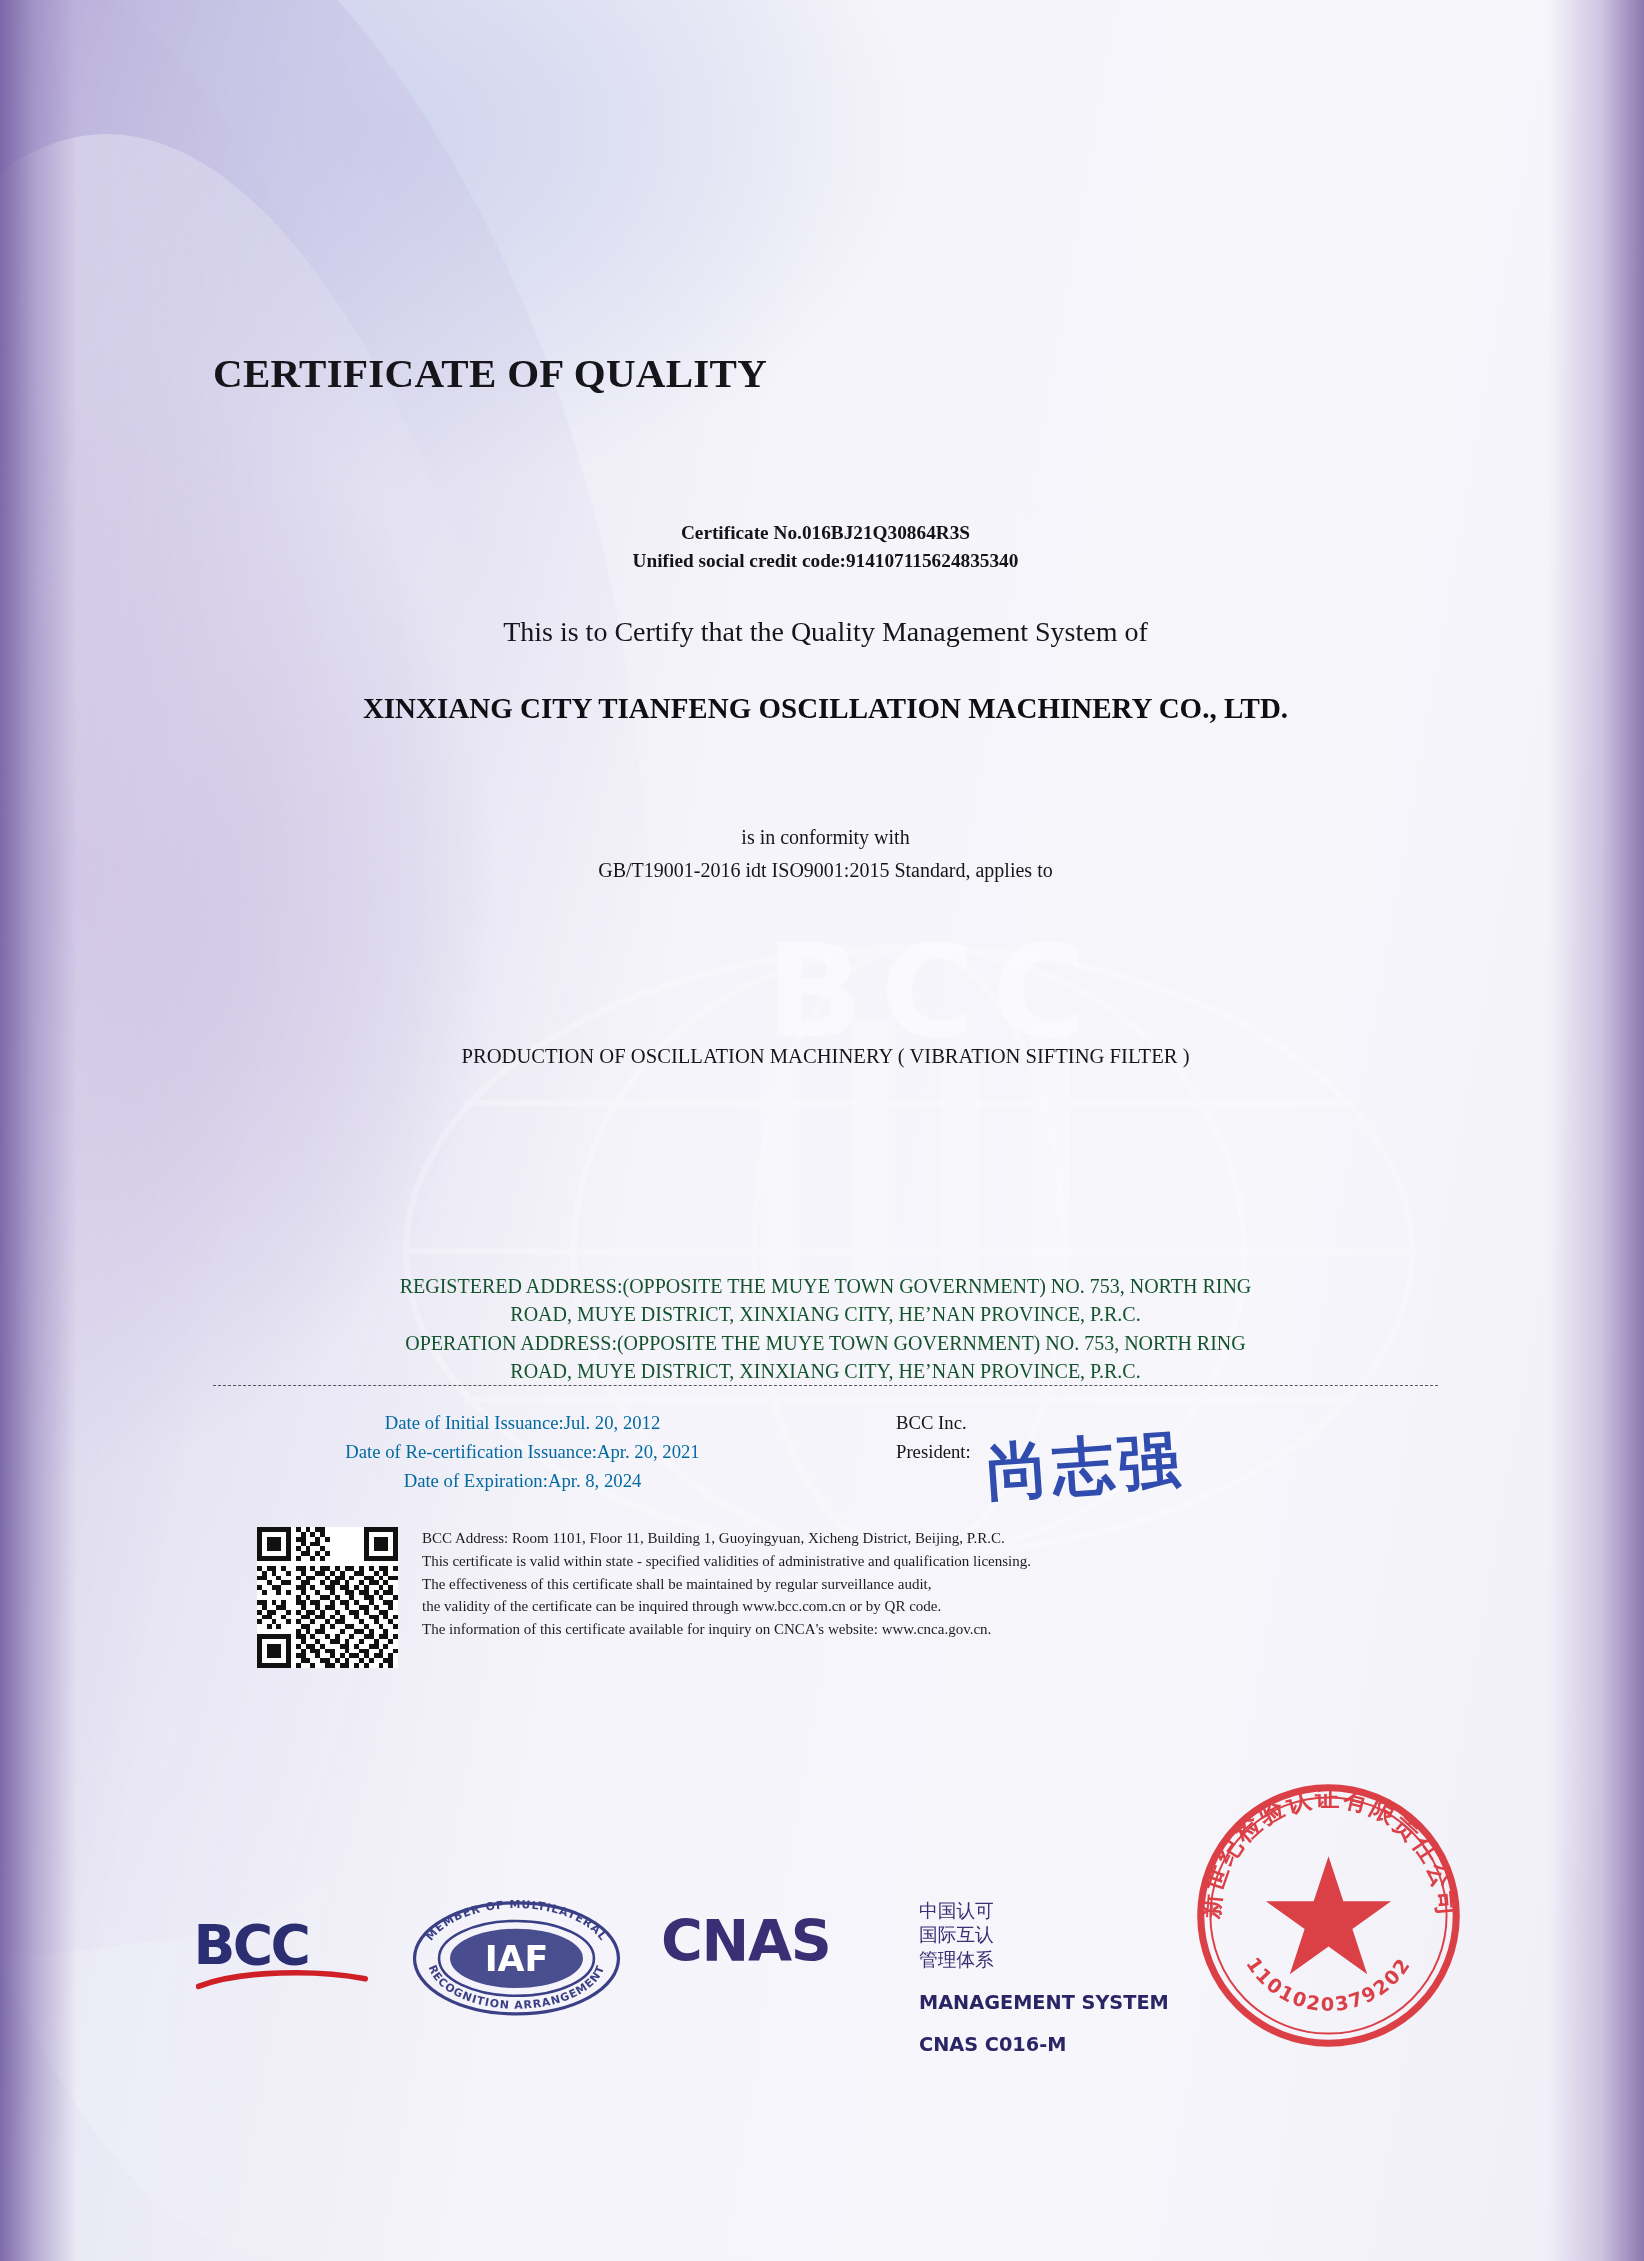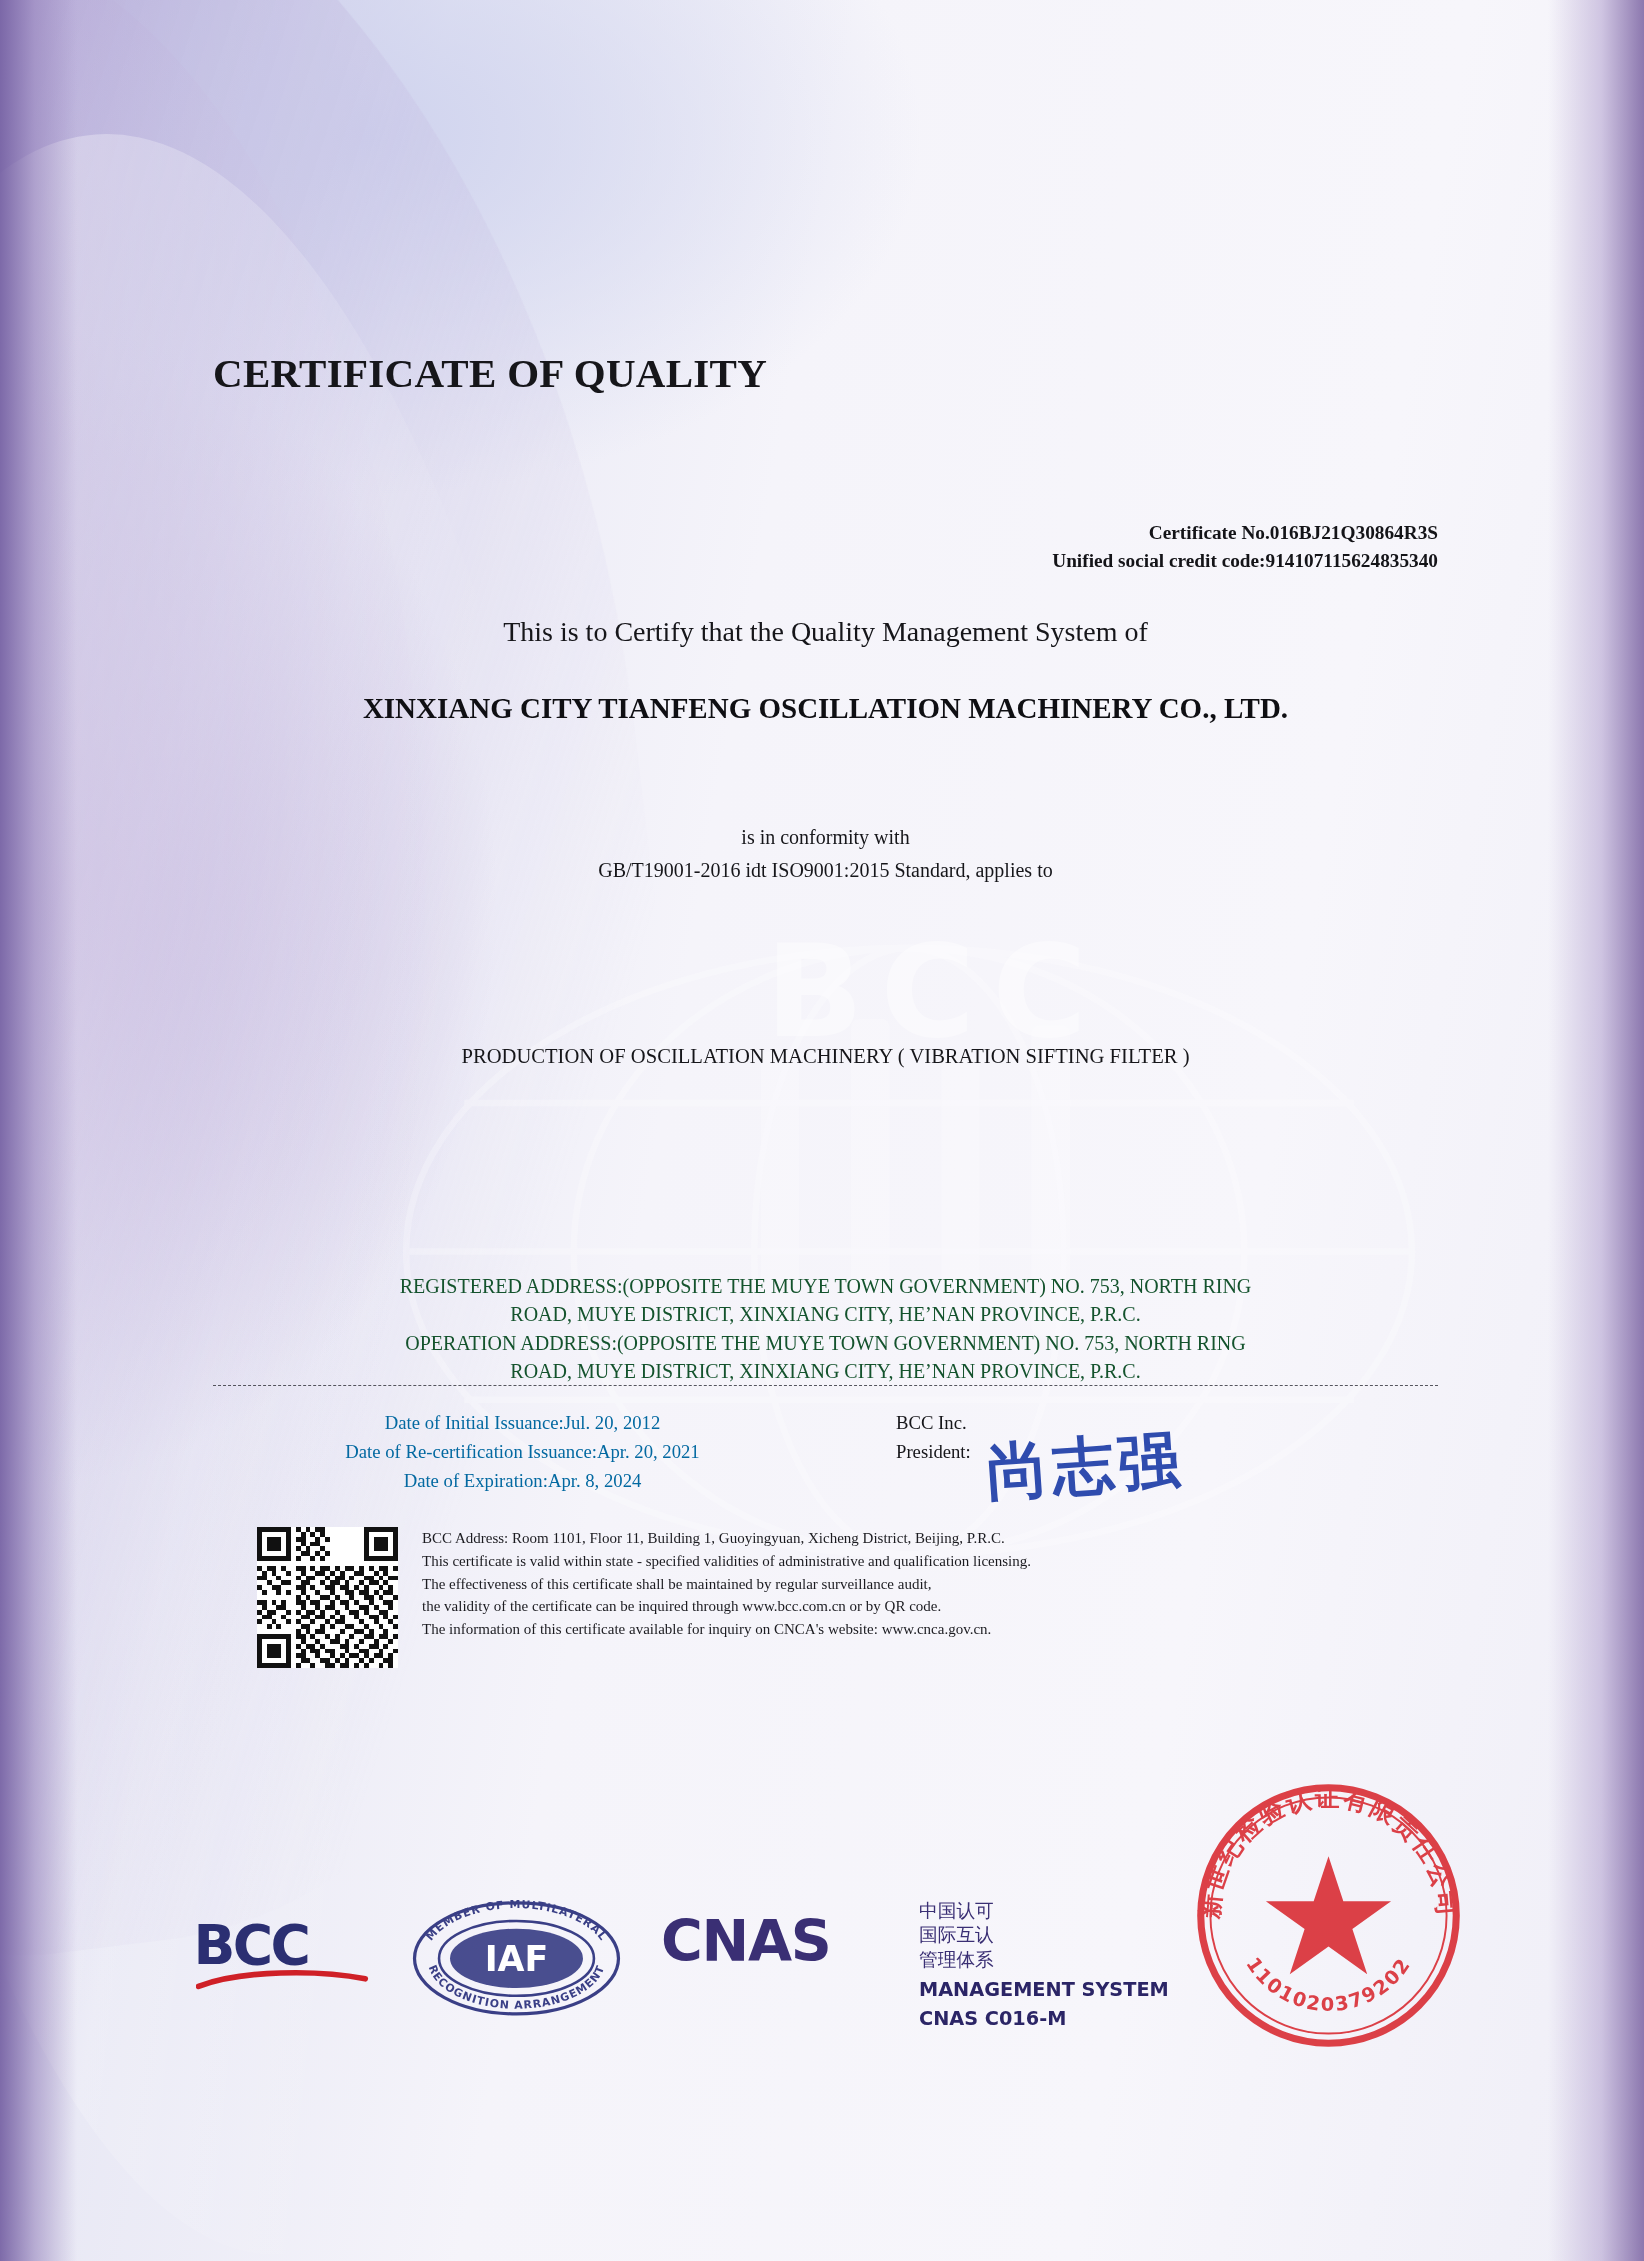--- a/index.html
+++ b/index.html
@@ -95,21 +95,21 @@
     font-weight: bold;
     line-height: 1.22;
     color: #16161a;
     letter-spacing: 0.3px;
   }
   .cert-no {
     position: absolute;
     left: 213px;
     top: 519px;
     width: 1225px;
-    text-align: right;
+    text-align: center;
     font-size: 19.3px;
     font-weight: bold;
     line-height: 1.45;
     color: #141418;
   }
   .certify-line {
     position: absolute;
     left: 213px;
     top: 616px;
     width: 1225px;
@@ -291,21 +291,21 @@
   }
   .cnas-info .cn {
     font-size: 18.7px;
     line-height: 1.33;
     color: #3a2f74;
   }
   .cnas-info .ms {
     font-size: 19.3px;
     font-weight: bold;
     line-height: 1.30;
-    margin-top: 4px;
+    margin-top: 17px;
     color: #2b2566;
   }
 
   
   .seal {
     position: absolute;
     left: 1193px;
     top: 1780px;
     width: 271px;
     height: 271px;

